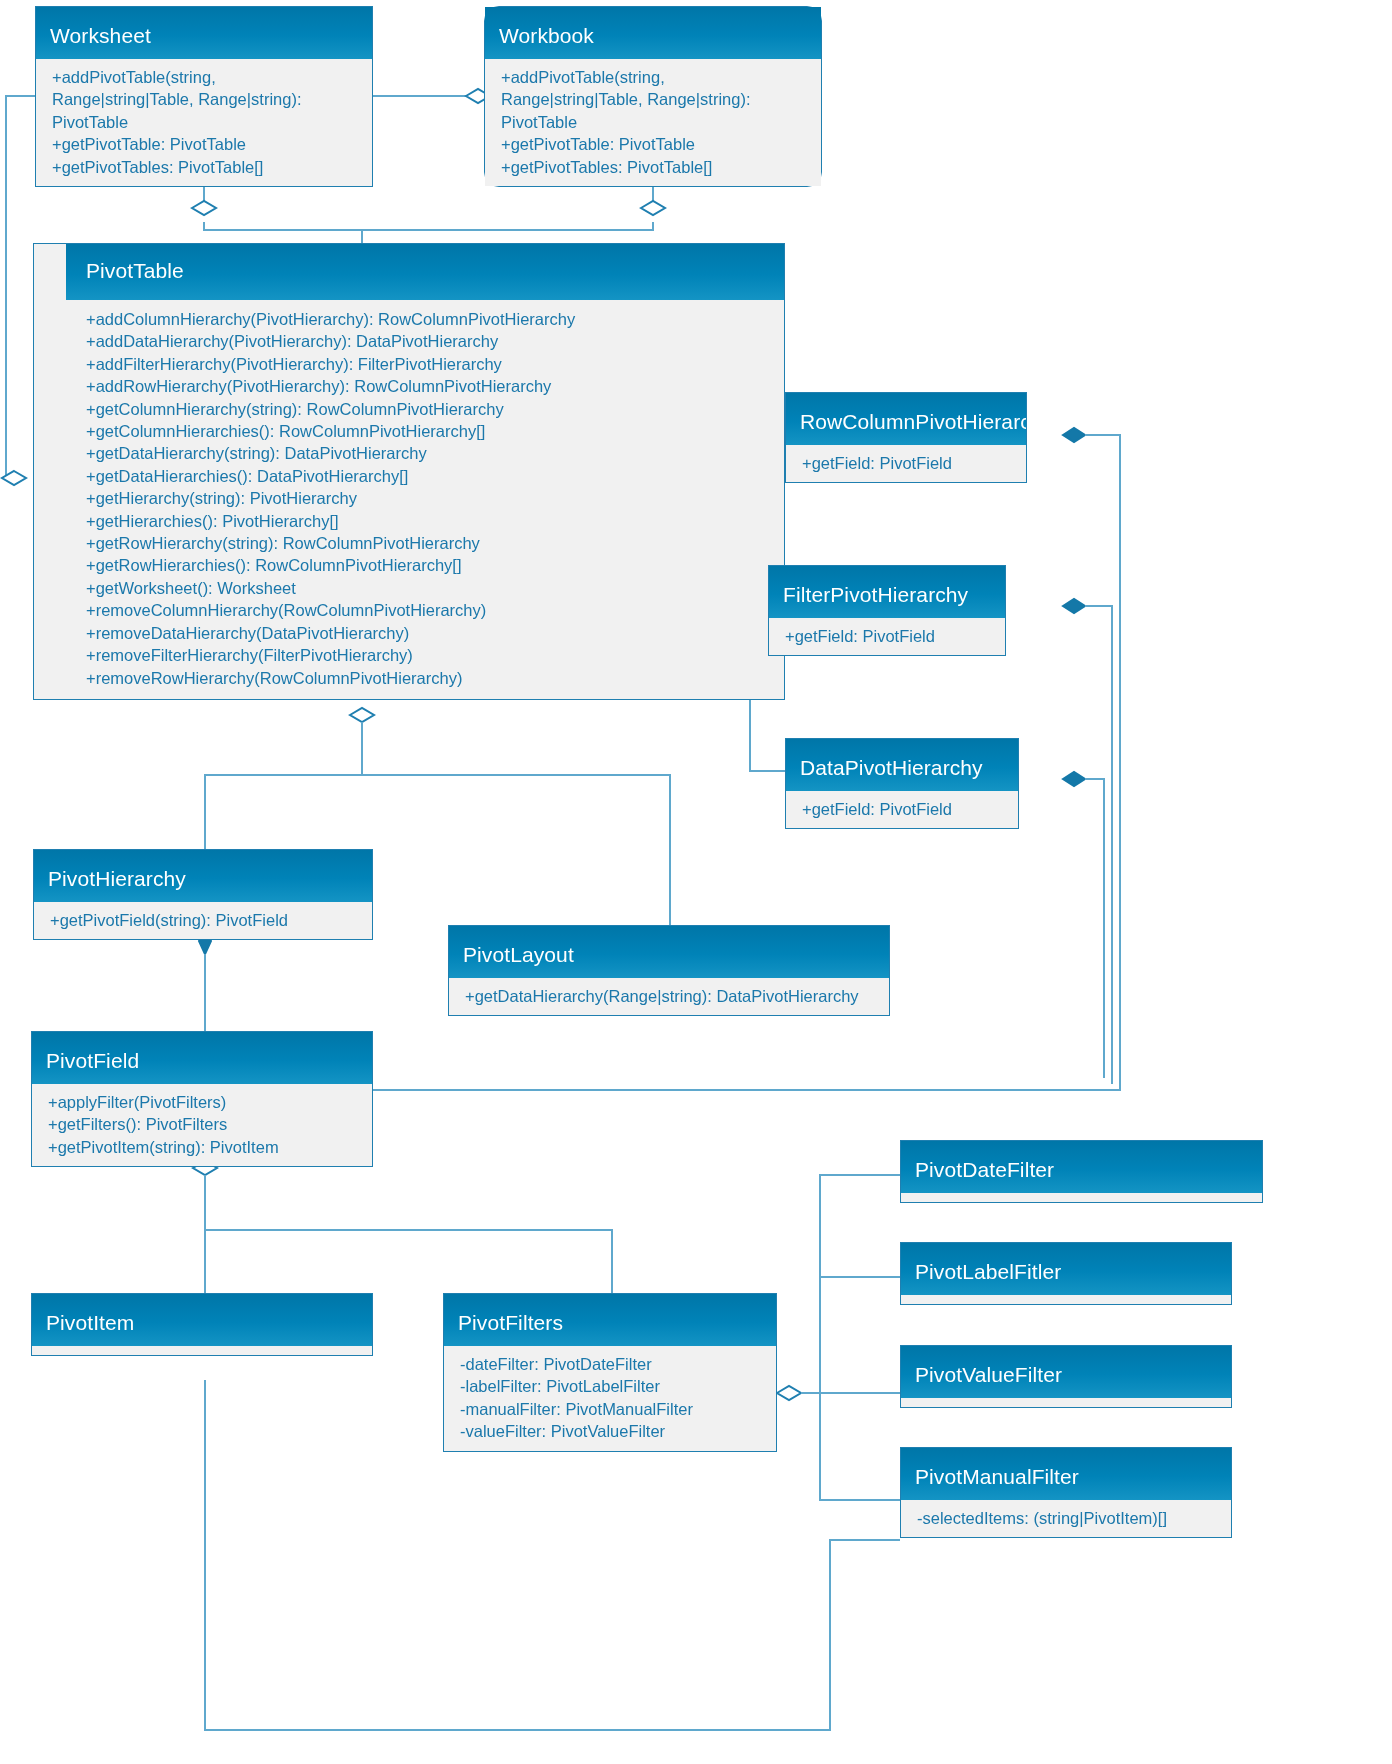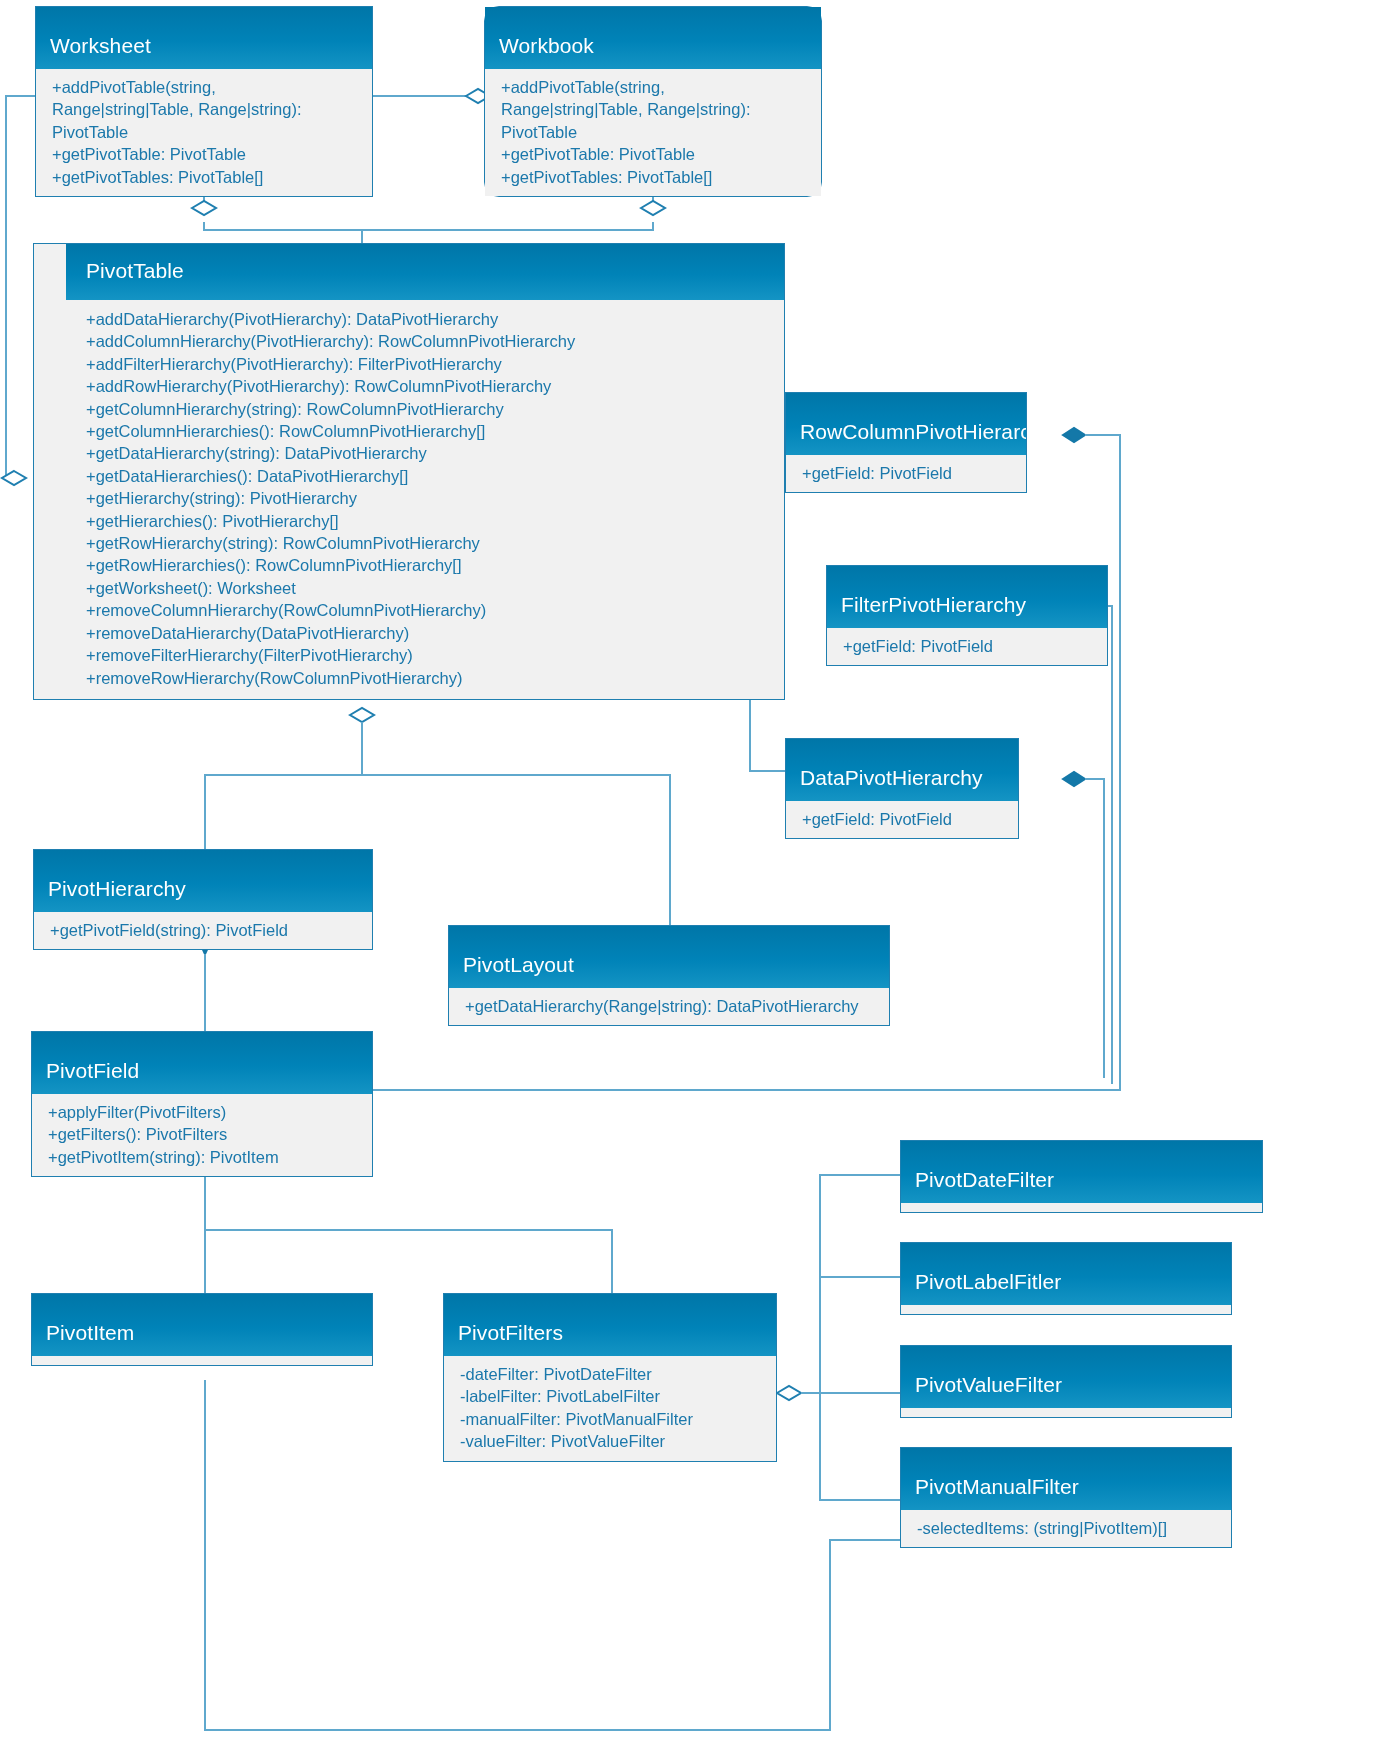--- a/index.html
+++ b/index.html
@@ -29,21 +29,21 @@
   .uml-class {
     position: absolute;
     box-sizing: border-box;
     border: 1px solid #1f7fb0;
     background: #f1f1f1;
   }
   .uml-header {
     box-sizing: border-box;
     background: linear-gradient(to bottom, #0076a8 0%, #0083b8 55%, #1494c4 100%);
     color: #ffffff;
-    padding: 26px 14px 10px 14px;
+    padding: 16px 14px 10px 14px;
     font-size: 21px;
     line-height: 26px;
     letter-spacing: 0.1px;
     white-space: nowrap;
     overflow: hidden;
   }
   .uml-body {
     box-sizing: border-box;
     background: #f1f1f1;
     color: #1b78ab;
@@ -60,21 +60,21 @@
   }
   .uml-body.wrap div {
     white-space: normal;
   }
 
   
   #box-worksheet  { left: 35px;  top: 6px;    width: 338px; }
   #box-workbook   { left: 484px; top: 6px;    width: 338px; border-radius: 15px; }
   #box-pivottable { left: 33px;  top: 243px;  width: 752px; padding-left: 32px; }
   #box-rowcolumnpivothierarchy { left: 785px; top: 392px;  width: 242px; }
-  #box-filterpivothierarchy    { left: 826px; top: 565px;  width: 282px; }
+  #box-filterpivothierarchy    { left: 768px; top: 565px;  width: 238px; }
   #box-datapivothierarchy      { left: 785px; top: 738px;  width: 234px; }
   #box-pivothierarchy { left: 33px;  top: 849px;  width: 340px; }
   #box-pivotlayout    { left: 448px; top: 925px;  width: 442px; }
   #box-pivotfield     { left: 31px;  top: 1031px; width: 342px; }
   #box-pivotitem      { left: 31px;  top: 1293px; width: 342px; }
   #box-pivotfilters   { left: 443px; top: 1293px; width: 334px; }
   #box-pivotdatefilter   { left: 900px; top: 1140px; width: 363px; }
   #box-pivotlabelfilter  { left: 900px; top: 1242px; width: 332px; }
   #box-pivotvaluefilter  { left: 900px; top: 1345px; width: 332px; }
   #box-pivotmanualfilter { left: 900px; top: 1447px; width: 332px; }
@@ -154,22 +154,22 @@
     <div class="uml-body wrap">
       <div>+addPivotTable(string, Range|string|Table, Range|string): PivotTable</div>
       <div>+getPivotTable: PivotTable</div>
       <div>+getPivotTables: PivotTable[]</div>
     </div>
   </div>
 
   <div class="uml-class" id="box-pivottable">
     <div class="uml-header" style="padding:14px 14px 16px 20px;">PivotTable</div>
     <div class="uml-body" style="padding:8px 14px 10px 20px;">
+      <div>+addColumnHierarchy(PivotHierarchy): RowColumnPivotHierarchy</div>
       <div>+addDataHierarchy(PivotHierarchy): DataPivotHierarchy</div>
-      <div>+addColumnHierarchy(PivotHierarchy): RowColumnPivotHierarchy</div>
       <div>+addFilterHierarchy(PivotHierarchy): FilterPivotHierarchy</div>
       <div>+addRowHierarchy(PivotHierarchy): RowColumnPivotHierarchy</div>
       <div>+getColumnHierarchy(string): RowColumnPivotHierarchy</div>
       <div>+getColumnHierarchies(): RowColumnPivotHierarchy[]</div>
       <div>+getDataHierarchy(string): DataPivotHierarchy</div>
       <div>+getDataHierarchies(): DataPivotHierarchy[]</div>
       <div>+getHierarchy(string): PivotHierarchy</div>
       <div>+getHierarchies(): PivotHierarchy[]</div>
       <div>+getRowHierarchy(string): RowColumnPivotHierarchy</div>
       <div>+getRowHierarchies(): RowColumnPivotHierarchy[]</div>

